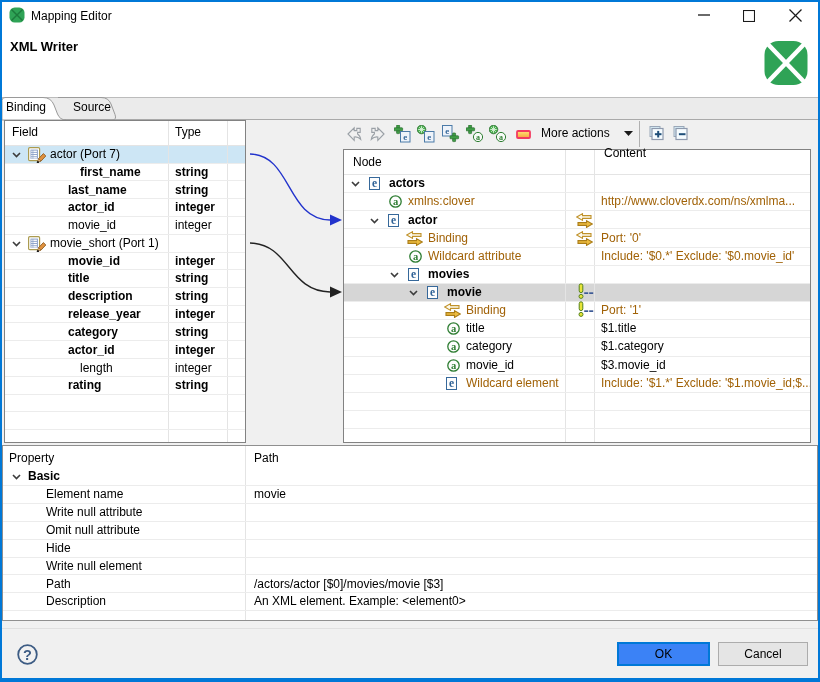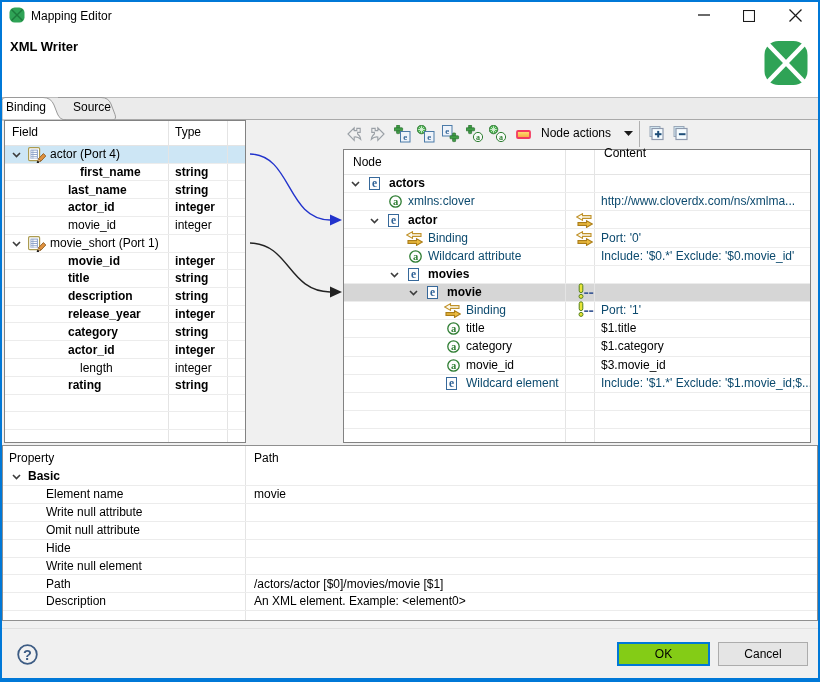--- a/index.html
+++ b/index.html
@@ -1,18 +1,18 @@
 <!DOCTYPE html>
 <html><head><meta charset="utf-8"><style>
 html,body{margin:0;padding:0;}
 body{width:820px;height:682px;position:relative;font-family:"Liberation Sans",sans-serif;background:#f0f0f0;overflow:hidden;}
 .abs{position:absolute;}
 .t{position:absolute;white-space:nowrap;font-size:12px;line-height:14px;color:#000;}
 .b{font-weight:bold;}
-.g{color:#0c4a6e;}
+.g{color:#a16207;}
 .box{position:absolute;background:#fff;border:1px solid #828282;}
 </style></head><body>
 <div class="abs" style="left:0;top:0;width:820px;height:97px;background:#ffffff;"></div>
 <div class="abs" style="left:2px;top:97px;width:816px;height:23px;background:#ebebeb;border-top:1px solid #bcbcbc;border-bottom:1px solid #a9a9a9;box-sizing:border-box;"></div>
 <svg class="abs" style="left:9px;top:7px;" width="16" height="16">
 <rect x="0.5" y="0.5" width="15" height="15" rx="5.2" fill="#2fa356"></rect>
 <line x1="2.5" y1="2.5" x2="13.5" y2="13.5" stroke="#1c7b3c" stroke-width="1.5"></line>
 <line x1="13.5" y1="2.5" x2="2.5" y2="13.5" stroke="#1c7b3c" stroke-width="1.5"></line>
 </svg>
 <div class="t" style="left:31px;top:9px;">Mapping Editor</div>
@@ -102,21 +102,21 @@
   </svg>
 <svg class="abs" style="left:516px;top:130px;" width="15" height="9">
 <defs>
       <linearGradient id="rg" x1="0" y1="0" x2="0" y2="1">
         <stop offset="0" stop-color="#ffe477"></stop>
         <stop offset="1" stop-color="#f7a23c"></stop>
       </linearGradient>
     </defs>
 <rect x="1" y="1" width="13" height="7" rx="1" fill="url(#rg)" stroke="#f23a60" stroke-width="1.8"></rect>
   </svg>
-<div class="t" style="left:541px;top:126px;">Node actions</div>
+<div class="t" style="left:541px;top:126px;">More actions</div>
 <svg class="abs" style="left:624px;top:131px;" width="9" height="5">
     <polygon points="0,0 9,0 4.5,5" fill="#1a1a1a"></polygon>
   </svg>
 <div style="position:absolute;left:639px;top:121px;width:1px;height:26px;background:#b0b0b0;"></div>
 <svg class="abs" style="left:649px;top:126px;" width="16" height="16">
 <rect x="1" y="0.5" width="10" height="10" fill="#d8edf6" stroke="#9aa7b8" stroke-width="1"></rect>
 <rect x="3" y="2.5" width="11" height="11" fill="#f6fcff" stroke="#8e99ad" stroke-width="1.2"></rect>
 <line x1="5.9" y1="8.2" x2="12.5" y2="8.2" stroke="#1e4e79" stroke-width="2"></line>
 <line x1="9.2" y1="4.9" x2="9.2" y2="11.5" stroke="#1e4e79" stroke-width="2"></line>
   </svg>
@@ -163,21 +163,21 @@
       <rect x="5.3" y="8.0" width="3.6" height="1.3"></rect>
 <rect x="3.3" y="10.2" width="1.3" height="1.3"></rect>
       <rect x="5.3" y="10.2" width="3.6" height="1.3"></rect>
 </g>
 <g transform="translate(10.6,14.2) rotate(-47)">
 <rect x="1.6" y="-1.7" width="7.2" height="3.4" fill="#e0913f" stroke="#8a5a20" stroke-width="0.8"></rect>
 <path d="M1.6,-1.7 L-1.6,0 L1.6,1.7 Z" fill="#f2cb9a" stroke="#8a5a20" stroke-width="0.7"></path>
 <circle cx="-1.2" cy="0.1" r="1.1" fill="#1a1a1a"></circle>
 </g>
   </svg>
-<div class="t" style="left:50px;top:147px;">actor (Port 4)</div>
+<div class="t" style="left:50px;top:147px;">actor (Port 7)</div>
 <div class="t b" style="left:80px;top:165px;">first_name</div>
 <div class="t b" style="left:175px;top:165px;">string</div>
 <div class="t b" style="left:68px;top:183px;">last_name</div>
 <div class="t b" style="left:175px;top:183px;">string</div>
 <div class="t b" style="left:68px;top:200px;">actor_id</div>
 <div class="t b" style="left:175px;top:200px;">integer</div>
 <div class="t" style="left:68px;top:218px;">movie_id</div>
 <div class="t" style="left:175px;top:218px;">integer</div>
 <svg class="abs" style="left:11.5px;top:240.5px;" width="9" height="6">
     <polyline points="1,1 4.5,4.5 8,1" fill="none" stroke="#3c3c3c" stroke-width="1.6"></polyline>
@@ -353,30 +353,30 @@
     <polyline points="1,1 4.5,4.5 8,1" fill="none" stroke="#3c3c3c" stroke-width="1.6"></polyline>
   </svg>
 <div class="t b" style="left:28px;top:469px;">Basic</div>
 <div class="t" style="left:46px;top:487px;">Element name</div>
 <div class="t" style="left:254px;top:487px;">movie</div>
 <div class="t" style="left:46px;top:505px;">Write null attribute</div>
 <div class="t" style="left:46px;top:523px;">Omit null attribute</div>
 <div class="t" style="left:46px;top:541px;">Hide</div>
 <div class="t" style="left:46px;top:559px;">Write null element</div>
 <div class="t" style="left:46px;top:577px;">Path</div>
-<div class="t" style="left:254px;top:577px;">/actors/actor [$0]/movies/movie [$1]</div>
+<div class="t" style="left:254px;top:577px;">/actors/actor [$0]/movies/movie [$3]</div>
 <div class="t" style="left:46px;top:594px;">Description</div>
 <div class="t" style="left:254px;top:594px;">An XML element. Example: &lt;element0&gt;</div>
 <div style="position:absolute;left:3px;top:485px;width:814px;height:1px;background:#ececec;"></div>
 <div style="position:absolute;left:3px;top:503px;width:814px;height:1px;background:#ececec;"></div>
 <div style="position:absolute;left:3px;top:521px;width:814px;height:1px;background:#ececec;"></div>
 <div style="position:absolute;left:3px;top:539px;width:814px;height:1px;background:#ececec;"></div>
 <div style="position:absolute;left:3px;top:557px;width:814px;height:1px;background:#ececec;"></div>
 <div style="position:absolute;left:3px;top:574px;width:814px;height:1px;background:#ececec;"></div>
 <div style="position:absolute;left:3px;top:592px;width:814px;height:1px;background:#ececec;"></div>
 <div style="position:absolute;left:3px;top:610px;width:814px;height:1px;background:#ececec;"></div>
 <div style="position:absolute;left:0px;top:628px;width:820px;height:1px;background:#dfdfdf;"></div>
 <svg class="abs" style="left:17px;top:644px;" width="21" height="21">
 <circle cx="10.5" cy="10.5" r="9.3" fill="#f2f2f2" stroke="#3d5c84" stroke-width="1.8"></circle>
 <text x="10.5" y="15.6" font-family="Liberation Sans, sans-serif" font-weight="bold" font-size="14.5" fill="#3d5c84" text-anchor="middle">?</text>
   </svg>
-<div class="abs" style="left:617px;top:642px;width:93px;height:24px;background:#84cc16;border:2px solid #0078d7;box-sizing:border-box;display:flex;align-items:center;justify-content:center;font-size:12px;">OK</div>
+<div class="abs" style="left:617px;top:642px;width:93px;height:24px;background:#3b82f6;border:2px solid #0078d7;box-sizing:border-box;display:flex;align-items:center;justify-content:center;font-size:12px;">OK</div>
 <div class="abs" style="left:718px;top:642px;width:90px;height:24px;background:#e5e5e5;border:1px solid #acacac;box-sizing:border-box;display:flex;align-items:center;justify-content:center;font-size:12px;">Cancel</div>
 <div class="abs" style="left:0;top:0;width:820px;height:682px;border:2px solid #0078d7;border-bottom:4px solid #0078d7;box-sizing:border-box;pointer-events:none;"></div>
 </body></html>

